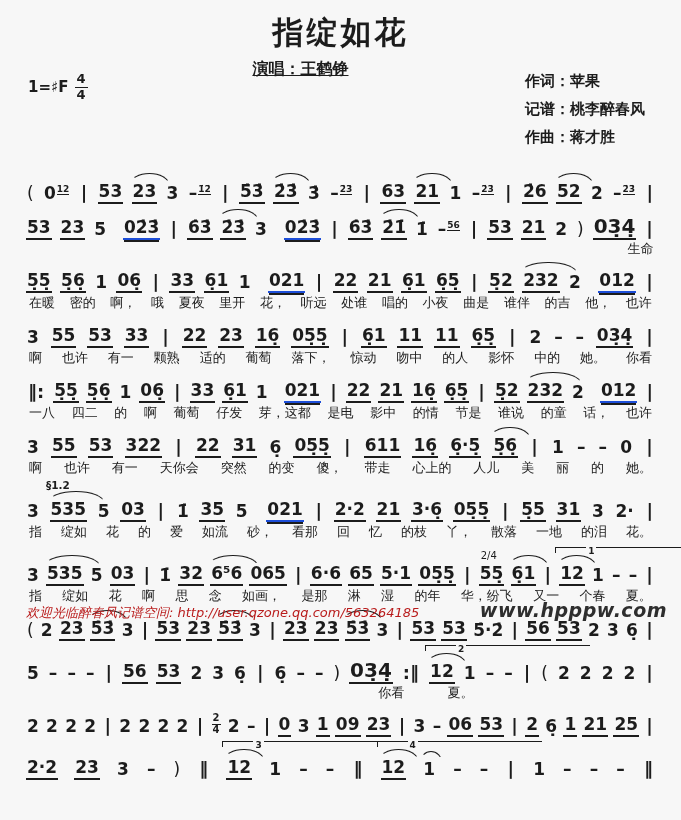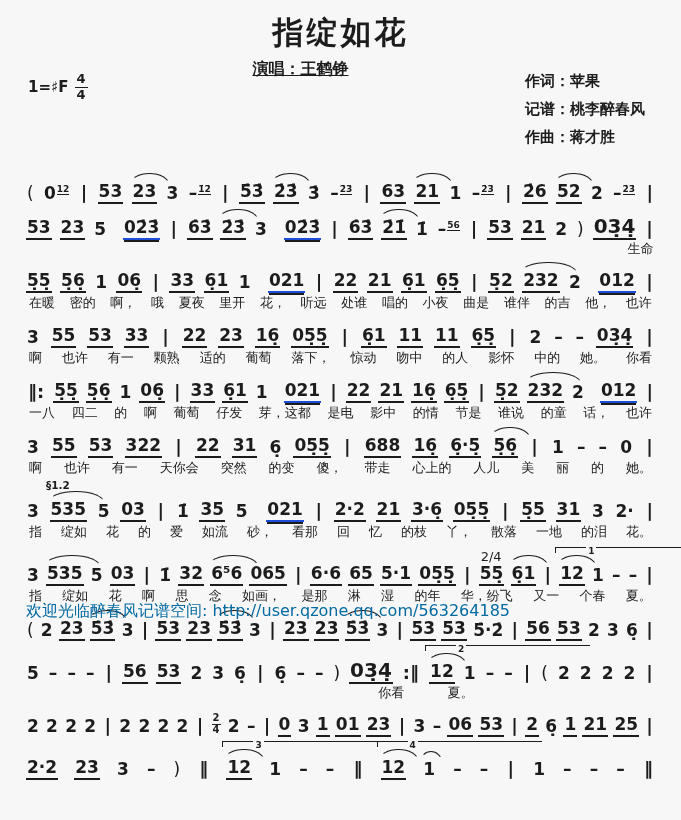--- a/index.html
+++ b/index.html
@@ -33,40 +33,40 @@
   .tok.u1{border-bottom:2px solid #1c1c1c;}
   .tok.u2{border-bottom:2px solid #1d4ed8;box-shadow:0 3px 0 -1px #1c1c1c;margin-left:8px;}
   .tok.bar{font-size:18px;padding:0 2px;font-weight:bold;}
   .tok.p{font-weight:normal;}
   .tok.big{font-size:20px;}
   .arc{position:absolute;left:-2px;right:-45%;top:-9px;height:9px;
     border:1.6px solid transparent;border-top:1.6px solid #1c1c1c;
     border-radius:50% / 100% 100% 0 0;pointer-events:none;}
   .sup{position:relative;top:-7px;font-size:9px;font-weight:bold;
     border-bottom:1.4px solid #1c1c1c;margin-left:1px;}
-  .ts{position:absolute;top:-14px;left:2px;font-size:13px;font-weight:normal;}
+  .ts{position:absolute;top:-14px;left:2px;font-size:10px;font-weight:normal;}
   .volta{position:absolute;top:-17px;left:-4px;width:165px;height:8px;
     font-size:9px;font-weight:bold;display:flex;align-items:flex-start;
     line-height:1;pointer-events:none;}
   .volta::before{content:"";flex:0 0 30px;border-top:1.4px solid #1c1c1c;
     border-left:1.4px solid #1c1c1c;height:5px;margin:0 2px 0 0;}
   .volta::after{content:"";flex:1;border-top:1.4px solid #1c1c1c;margin-left:2px;}
   .frac{display:flex;flex-direction:column;align-items:center;font-size:10px;
     line-height:1.05;align-self:center;font-weight:bold;}
   .frac .fr-top{border-bottom:1.2px solid #1c1c1c;padding:0 1px;}
   .pre{position:absolute;top:-17px;left:0;font-size:10.5px;font-weight:bold;margin-left:20px;}
   .lyrics{display:flex;justify-content:space-between;font-size:13px;
     font-weight:normal;margin:1px 3px 0;}
   .lyrics-abs{position:relative;height:17px;font-size:13px;font-weight:normal;}
   .lyrics-abs span{position:absolute;top:0;white-space:nowrap;}
 
   
   .footer{position:absolute;left:26px;right:14px;bottom:6px;display:flex;
     justify-content:space-between;align-items:baseline;}
-  .site-note{font-size:16px;color:#0369a1;}
+  .site-note{font-size:13px;color:#b91c1c;font-style:italic;}
   .watermark{font-size:19px;font-weight:bold;font-style:italic;color:#2e2e2e;
     letter-spacing:0.5px;}
 </style>
 </head>
 <body>
 
 <div class="page">
 
   <div class="hdr">
     <div class="title">指绽如花</div>
@@ -272,21 +272,21 @@
           <span class="tok">3</span>
           <span class="tok u1">55</span>
           <span class="tok u1">53</span>
           <span class="tok u1">322</span>
           <span class="tok bar">|</span>
           <span class="tok u1">22</span>
           <span class="tok u1">31</span>
           <span class="tok">6̣</span>
           <span class="tok u1">05̣5̣</span>
           <span class="tok bar">|</span>
-          <span class="tok u1">688</span>
+          <span class="tok u1">611</span>
           <span class="tok u1">16̣</span>
           <span class="tok u1">6̣·5̣</span>
           <span class="tok u1">5̣6̣<span class="arc"></span></span>
           <span class="tok bar">|</span>
           <span class="tok">1</span>
           <span class="tok">–</span>
           <span class="tok">–</span>
           <span class="tok">0</span>
           <span class="tok bar">|</span>
         </div>
@@ -477,21 +477,21 @@
               <span class="fr-top">2</span>
               <span>4</span>
             </span>
           </span>
           <span class="tok">2</span>
           <span class="tok">–</span>
           <span class="tok bar">|</span>
           <span class="tok u1">0</span>
           <span class="tok">3</span>
           <span class="tok u1">1</span>
-          <span class="tok u1">01</span>
+          <span class="tok u1">09</span>
           <span class="tok u1">23</span>
           <span class="tok bar">|</span>
           <span class="tok">3</span>
           <span class="tok">–</span>
           <span class="tok u1">06</span>
           <span class="tok u1">53</span>
           <span class="tok bar">|</span>
           <span class="tok u1">2</span>
           <span class="tok">6̣</span>
           <span class="tok u1">1</span>
@@ -522,15 +522,16 @@
           <span class="tok">–</span>
           <span class="tok">–</span>
           <span class="tok">–</span>
           <span class="tok bar">‖</span>
         </div>
       </div>
     </div>
 
   <div class="footer">
     <span class="site-note">欢迎光临醉春风记谱空间: http://user.qzone.qq.com/563264185</span>
+    <span class="watermark">www.hpppw.com</span>
   </div>
 
 </div>
 
 </body></html>

